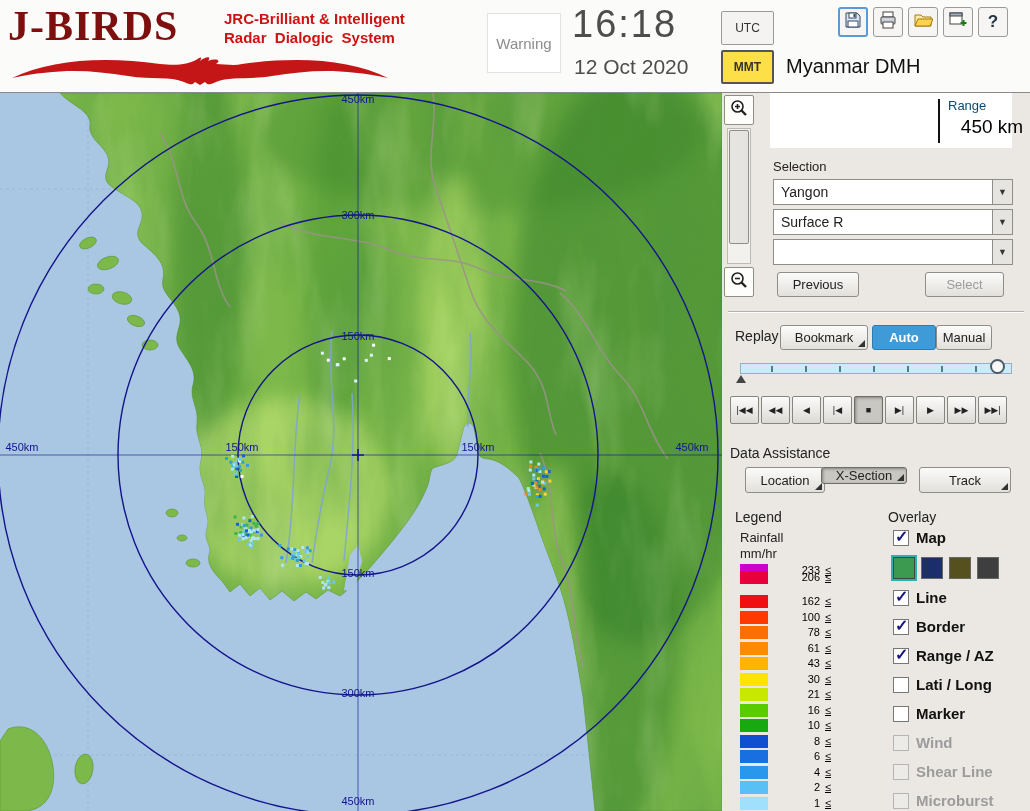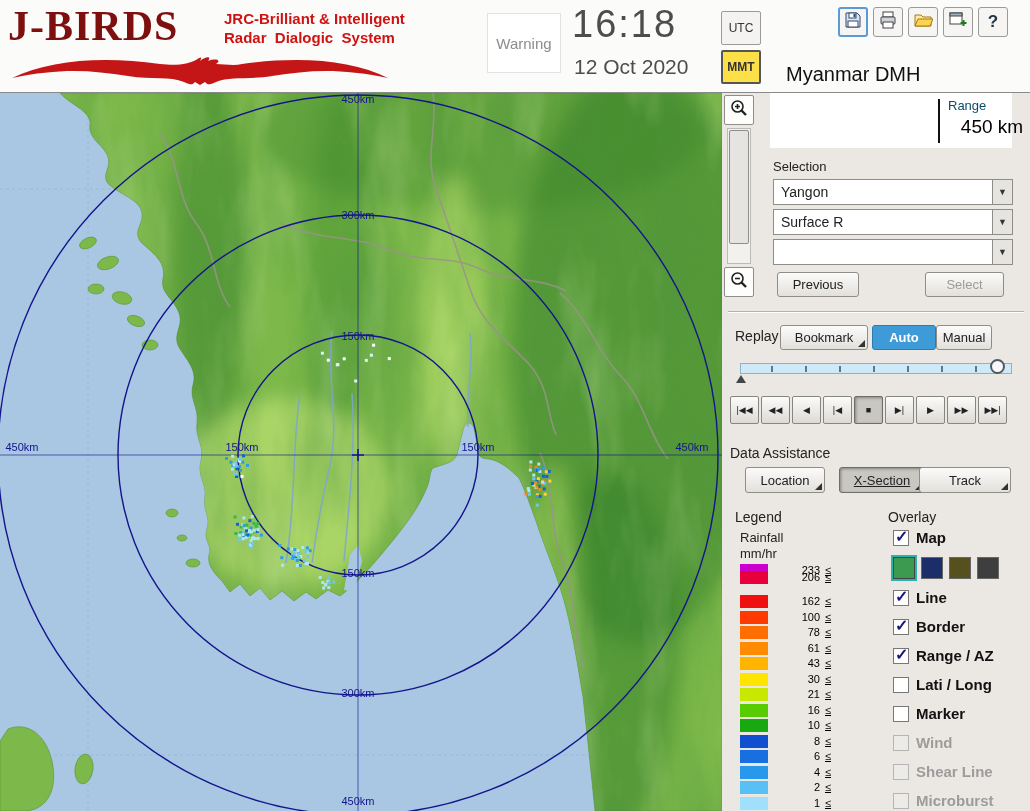--- a/index.html
+++ b/index.html
@@ -6,28 +6,28 @@
   .screen{position:relative;width:1030px;height:811px;overflow:hidden;background:#ebe8e3;
           font-family:"Liberation Sans",sans-serif;-webkit-user-select:none;user-select:none;}
   
   .header{position:absolute;left:0;top:0;width:1030px;height:93px;background:#fbfbfa;border-bottom:1px solid #8a8a8a;box-sizing:border-box;}
   .logo-title{position:absolute;left:8px;top:2px;font-family:"Liberation Serif",serif;font-weight:bold;font-size:42px;color:#7d0f0f;letter-spacing:1px;}
   .logo-sub{position:absolute;left:224px;top:9px;color:#cf1212;font-weight:bold;font-size:15px;line-height:19px;white-space:pre;}
   .logo-eagle{position:absolute;left:10px;top:52px;}
   .warning-box{position:absolute;left:487px;top:13px;width:72px;height:58px;background:#ffffff;border:1px solid #e2e2e2;display:flex;align-items:center;justify-content:center;color:#8c8c8c;font-size:15px;}
   .clock-time{position:absolute;left:572px;top:3px;font-size:38px;color:#4d4d4d;letter-spacing:2px;}
   .clock-date{position:absolute;left:574px;top:55px;font-size:21px;color:#4d4d4d;}
-  .tz-btn{position:absolute;left:721px;width:40px;height:34px;box-sizing:border-box;display:flex;align-items:center;justify-content:center;font-size:12px;color:#333;background:#f4f3f1;border:1px solid #9a9a9a;border-radius:2px;}
+  .tz-btn{position:absolute;left:721px;width:53px;height:34px;box-sizing:border-box;display:flex;align-items:center;justify-content:center;font-size:12px;color:#333;background:#f4f3f1;border:1px solid #9a9a9a;border-radius:2px;}
   .tz-utc{top:11px;}
   .tz-mmt{top:50px;background:#fde047;border:2px solid #555;font-weight:bold;}
   .toolbar{position:absolute;left:838px;top:7px;display:flex;gap:5px;}
   .tool-btn{width:30px;height:30px;box-sizing:border-box;background:#f6f5f3;border:1px solid #9a9a9a;border-radius:3px;display:flex;align-items:center;justify-content:center;}
   .tool-btn.focused{border:2px solid #5b9bd5;}
   .help-glyph{font-size:17px;font-weight:bold;color:#234;}
-  .site-name{position:absolute;left:786px;top:55px;font-size:20px;color:#111;margin-top:8px;}
+  .site-name{position:absolute;left:786px;top:55px;font-size:20px;color:#111;}
   
   .map{position:absolute;left:0;top:93px;width:722px;height:718px;}
   .ring-label{font-size:11px;fill:#14148c;text-anchor:middle;}
   
   .panel{position:absolute;left:722px;top:93px;width:308px;height:718px;background:#ebe8e3;box-sizing:border-box;}
   .zoom-btn{position:absolute;left:2px;width:30px;height:30px;box-sizing:border-box;background:#fdfdfc;border:1px solid #8f8d88;border-radius:2px;display:flex;align-items:center;justify-content:center;}
   .scroll-track{position:absolute;left:5px;top:35px;width:24px;height:136px;background:#f2f1ee;border:1px solid #bbb;box-sizing:border-box;}
   .scroll-thumb{position:absolute;left:1px;top:1px;width:20px;height:114px;background:#e6e4e0;border:1px solid #8f8d88;border-radius:2px;box-sizing:border-box;}
   .range-box{position:absolute;left:48px;top:0px;width:242px;height:55px;background:#ffffff;}
   .range-divider{position:absolute;left:168px;top:6px;width:2px;height:44px;background:#111;}
@@ -562,21 +562,21 @@
           <span class="legend-val">2</span>
           <span class="legend-suffix">≤</span>
         </div>
         <div class="legend-row" style="top: 232.5px;">
           <div class="legend-swatch" style="background: rgb(160, 224, 252);"></div>
           <span class="legend-val">1</span>
           <span class="legend-suffix">≤</span>
         </div>
       </div>
   <div class="btn" style="left: 23px; top: 374px; width: 80px; height: 26px;">Location<span class="corner-tri"></span></div>
-      <div class="btn pressed" style="left: 117px; top: 374px; width: 86px; height: 26px; text-decoration: underline;">X-Section<span class="corner-tri"></span></div>
+      <div class="btn pressed" style="left: 99px; top: 374px; width: 86px; height: 17px;">X-Section<span class="corner-tri"></span></div>
       <div class="btn" style="left: 197px; top: 374px; width: 92px; height: 26px;">Track<span class="corner-tri"></span></div>
       <div class="ov-row" style="top: 437px;">
         <div class="ov-check">
           <span class="ov-tick">✓</span>
         </div>
         <span class="ov-label">Map</span>
       </div>
       <div class="ov-row" style="top: 497px;">
         <div class="ov-check">
           <span class="ov-tick">✓</span>

